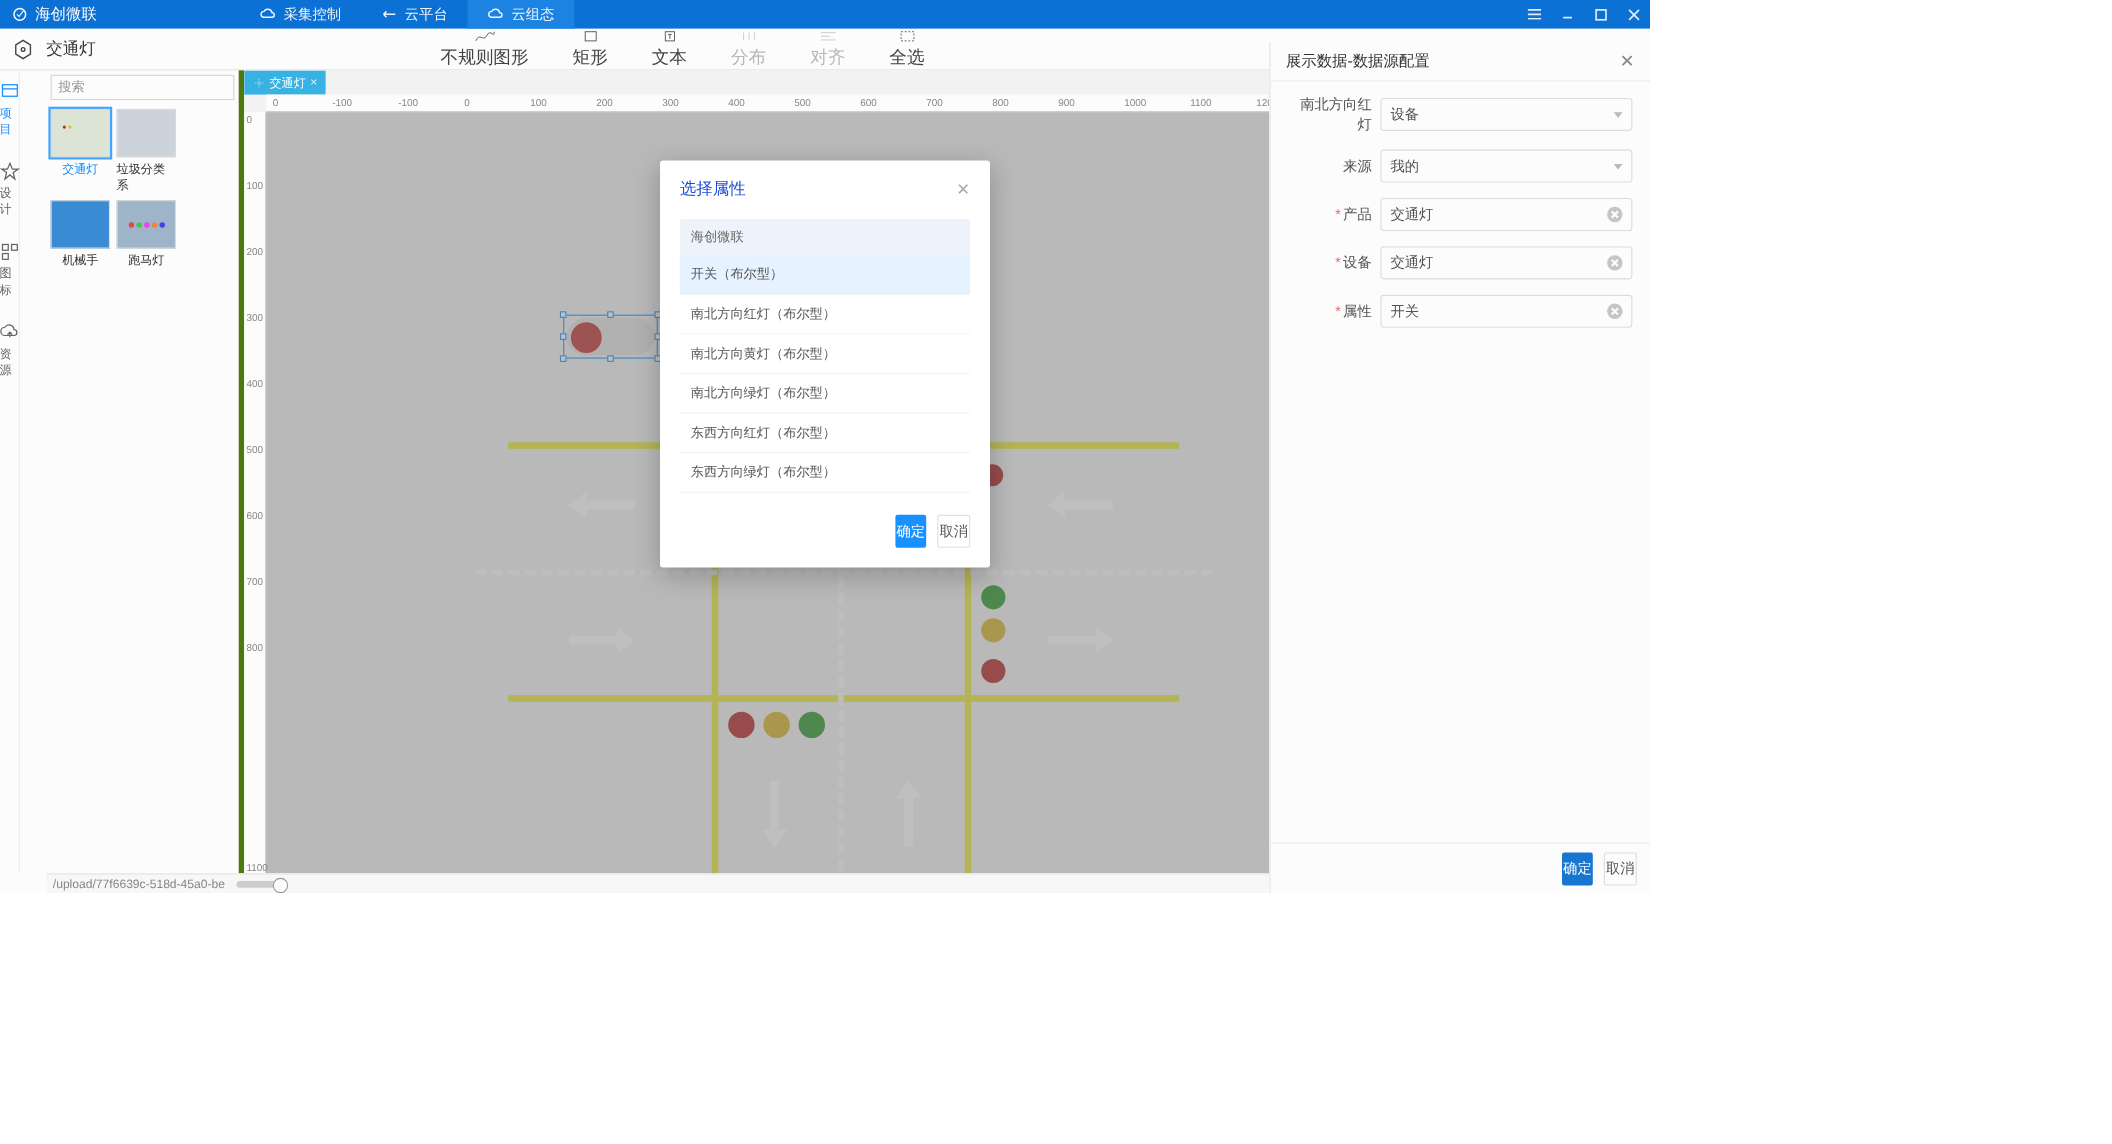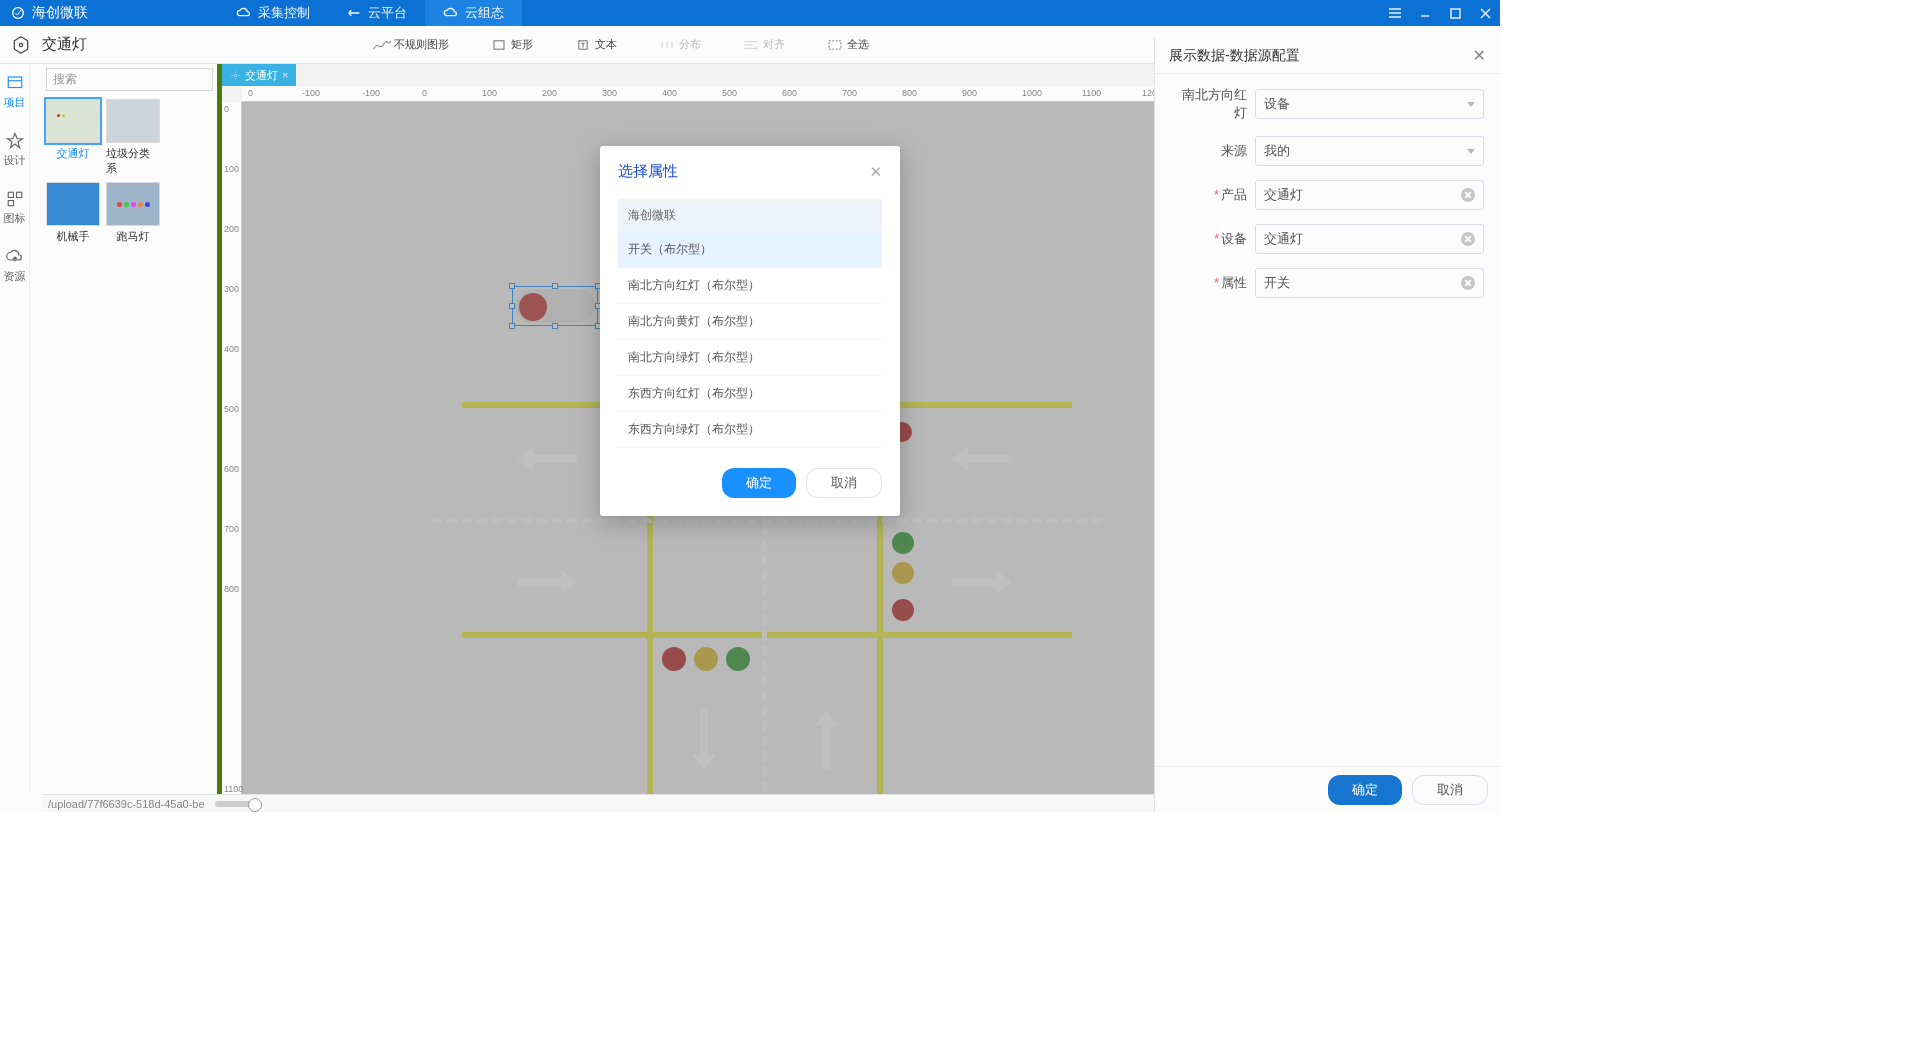--- a/index.html
+++ b/index.html
@@ -13,26 +13,26 @@
 .titlebar .nav-item { display: flex; align-items: center; gap: 6px; padding: 0 18px; cursor: pointer; font-size: 13px; opacity: 0.95; height: 100%; }
 .titlebar .nav-item.active { background: #1f86e6; }
 .titlebar .win { margin-left: auto; display: flex; align-items: center; gap: 0; }
 .titlebar .win .wbtn { width: 30px; height: 26px; display: flex; align-items: center; justify-content: center; cursor: pointer; opacity: 0.9; }
 
 
 .subhead { height: 38px; display: flex; align-items: center; border-bottom: 1px solid #e7e7e7; }
 .subhead .app-icon { width: 42px; display: flex; align-items: center; justify-content: center; }
 .subhead .page-title { font-size: 15px; }
 .subhead .center-tools { margin-left: auto; margin-right: auto; display: flex; gap: 40px; }
-.subhead .tool { display: flex; flex-direction: row; align-items: center; gap: 2px; font-size: 11px; color: #444; }
+.subhead .tool { display: flex; flex-direction: column; align-items: center; gap: 2px; font-size: 16px; color: #444; }
 .subhead .tool.disabled { color: #bbb; }
 .subhead .tool svg { width: 20px; height: 14px; }
 
 
-.leftrail { position: absolute; top: 64px; left: 0; width: 30px; bottom: 18px; border-right: 1px solid #eee; display: flex; flex-direction: column; align-items: center; gap: 22px; padding-top: 10px; }
+.leftrail { position: absolute; top: 64px; left: 0; width: 18px; bottom: 18px; border-right: 1px solid #eee; display: flex; flex-direction: column; align-items: center; gap: 22px; padding-top: 10px; }
 .leftrail .ritem { display: flex; flex-direction: column; align-items: center; gap: 3px; font-size: 11px; color: #666; cursor: pointer; }
 .leftrail .ritem.active { color: #1890ff; }
 
 
 .libpanel { position: absolute; top: 64px; left: 42px; width: 180px; bottom: 18px; border-right: 5px solid #4d7c0f; }
 .libpanel .search { border: 1px solid #d8d8d8; margin: 4px; padding: 2px 6px; font-size: 12px; color: #999; }
 .libpanel .thumbwrap { display: flex; flex-wrap: wrap; gap: 6px; padding: 4px; }
 .libpanel .thumb { width: 54px; display: flex; flex-direction: column; align-items: center; gap: 3px; font-size: 11px; cursor: pointer; }
 .libpanel .thumb .tbox { width: 54px; height: 44px; border: 1px solid #ddd; background: #e8eef5; display: flex; align-items: center; justify-content: center; }
 .libpanel .thumb.sel .tbox { outline: 2px solid #46a6ff; }
@@ -58,21 +58,21 @@
 
 .rightpanel { position: absolute; top: 38px; right: 0; width: 346px; bottom: 0; border-left: 1px solid #e5e5e5; background: #fff; display: flex; flex-direction: column; }
 .rightpanel .rphead { height: 36px; display: flex; align-items: center; justify-content: space-between; padding: 0 14px; border-bottom: 1px solid #eee; font-size: 14px; }
 .rightpanel .rclose { cursor: pointer; color: #888; font-size: 16px; }
 .rightpanel .formrows { padding: 12px 16px; display: flex; flex-direction: column; gap: 14px; flex: 1; }
 .rightpanel .frow { display: flex; align-items: center; gap: 8px; }
 .rightpanel .flabel { width: 76px; text-align: right; color: #555; font-size: 13px; }
 .rightpanel .req { color: #f56c6c; margin-right: 2px; }
 .rightpanel .finput { flex: 1; height: 30px; border: 1px solid #dcdfe6; border-radius: 3px; padding: 0 8px; display: flex; align-items: center; justify-content: space-between; color: #555; font-size: 13px; }
 .rightpanel .foot { border-top: 1px solid #eee; height: 46px; display: flex; align-items: center; justify-content: flex-end; gap: 10px; padding: 0 12px; }
-.btn { height: 30px; padding: 0 24px; border-radius: 12px; font-size: 13px; cursor: pointer; display: flex; align-items: center; }
+.btn { height: 30px; padding: 0 1px; border-radius: 2px; font-size: 13px; cursor: pointer; display: flex; align-items: center; }
 .btn.primary { background: #1778d3; color: #fff; border: none; }
 .btn.primary2 { background: #1890ff; color: #fff; border: none; }
 .btn.default { background: #fff; border: 1px solid #dcdfe6; color: #555; }
 
 
 .maskfull { position: absolute; inset: 0; background: rgba(0,0,0,0.01); }
 .modal { position: absolute; top: 146px; left: 600px; width: 300px; background: #fff; border-radius: 3px; box-shadow: 0 6px 24px rgba(0,0,0,0.25); }
 .modal .mhead { padding: 16px 18px 8px; display: flex; justify-content: space-between; align-items: center; }
 .modal .mtitle { font-size: 15px; color: #1d4ed8; }
 .modal .mclose { color: #aaa; cursor: pointer; font-size: 15px; }

